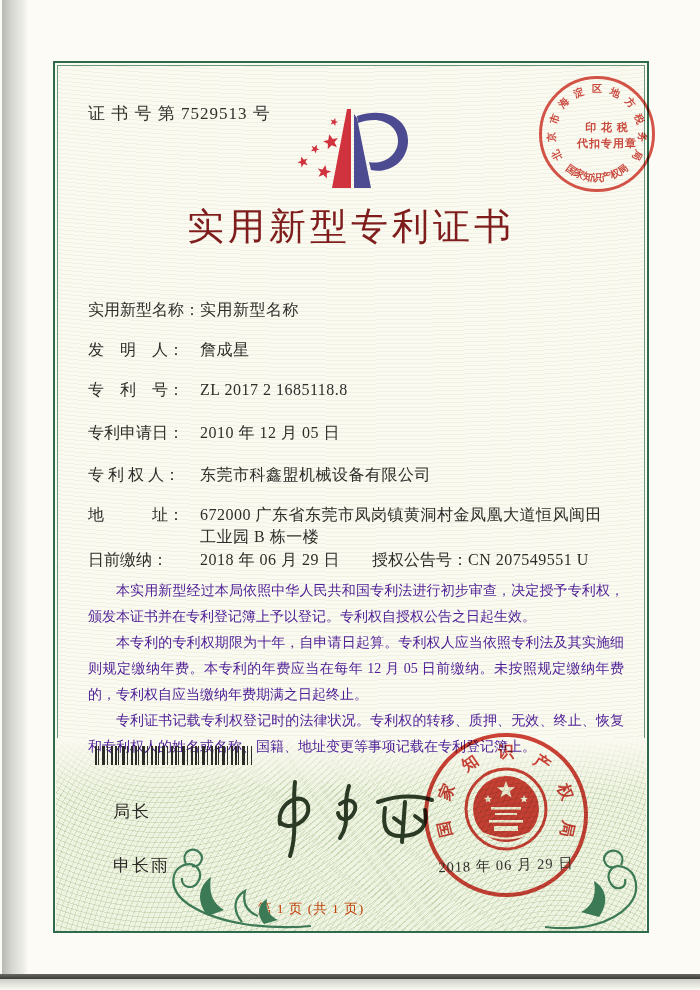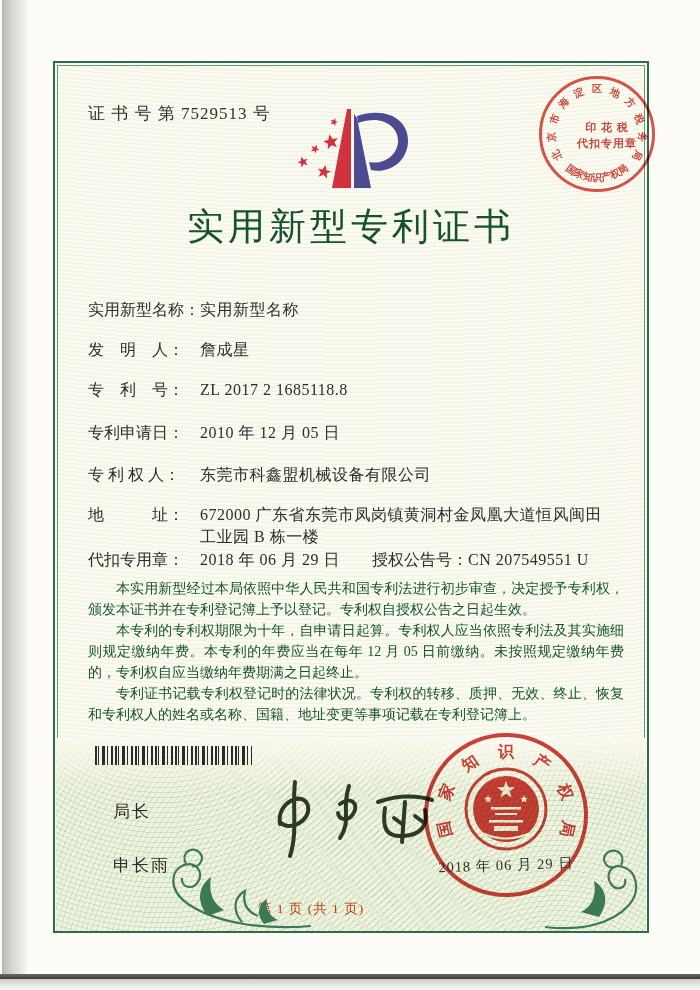--- a/index.html
+++ b/index.html
@@ -27,21 +27,21 @@
     background:
       linear-gradient(rgba(251,250,241,0.95), rgba(251,250,241,0) 55px),
       repeating-radial-gradient(circle at 18% -60%, rgba(116,156,84,0.22) 0 1px, transparent 1px 5px),
       repeating-radial-gradient(circle at 85% 170%, rgba(116,156,84,0.20) 0 1px, transparent 1px 5px),
       #eff3e1; }
 
   
   .cert-no { position:absolute; left:88px; top:102px; font-size:17px; color:#31302c; letter-spacing:1px; }
   .logo { position:absolute; left:287px; top:104px; width:132px; height:96px; }
   .title { position:absolute; left:53px; top:202px; width:596px; text-align:center;
-    font-size:37px; color:#14532d; letter-spacing:4px; font-weight:500; }
+    font-size:37px; color:#7f1d1d; letter-spacing:4px; font-weight:500; }
 
   
   .tax-stamp { position:absolute; left:539px; top:76px; width:116px; height:116px;
     mix-blend-mode:multiply; opacity:0.92; }
   .tax-ring { position:absolute; left:0; top:0; width:116px; height:116px;
     border:3px solid #d5463c; border-radius:50%; }
   .tax-stamp .arc-ch { color:#cb3a30; font-weight:bold; }
   .tax-center { position:absolute; left:0; width:136px; text-align:center; color:#cb3a30;
     font-weight:bold; font-size:11px; letter-spacing:1px; }
   .tax-center.l1 { top:44px; }
@@ -49,21 +49,21 @@
 
   
   .row { position:absolute; left:88px; width:536px; font-size:16px; color:#2e2d29; line-height:22px; }
   .row .lbl { display:inline-block; width:112px; }
   .row .val { letter-spacing:0.5px; }
   .row .addr2 { padding-left:112px; letter-spacing:0.5px; }
   .row .pair2 { position:absolute; left:284px; top:0;font-family:Liberation Serif, serif; }
 
   
   .body-text { position:absolute; left:88px; top:578px; width:536px;
-    font-size:14px; line-height:21px; color:#14532d; text-align:justify; }
+    font-size:14px; line-height:26px; color:#4c1d95; text-align:justify; }
   .body-text p { text-indent:2em; }
 
   
   .barcode { position:absolute; left:95px; top:746px; width:157px; height:19px;
     background:repeating-linear-gradient(90deg,
       #2b2b28 0 2px, transparent 2px 3px,
       #2b2b28 3px 4px, transparent 4px 7px,
       #2b2b28 7px 10px, transparent 10px 12px,
       #2b2b28 12px 13px, transparent 13px 16px,
       #2b2b28 16px 18px, transparent 18px 20px); }
@@ -171,21 +171,21 @@
     <span class="lbl">专利申请日：</span><span class="val">2010 年 12 月 05 日</span>
   </div>
   <div class="row" style="top:464px">
     <span class="lbl">专 利 权 人：</span><span class="val">东莞市科鑫盟机械设备有限公司</span>
   </div>
   <div class="row" style="top:504px">
     <div><span class="lbl">地　　　址：</span><span class="val">672000 广东省东莞市凤岗镇黄洞村金凤凰大道恒风闽田</span></div>
     <div class="addr2">工业园 B 栋一楼</div>
   </div>
   <div class="row" style="top:549px">
-    <span class="lbl">代扣专用章：</span><span class="val">2018 年 06 月 29 日</span>
+    <span class="lbl">日前缴纳：</span><span class="val">2018 年 06 月 29 日</span>
     <span class="pair2"><span>授权公告号：</span><span class="val">CN 207549551 U</span></span>
   </div>
 
   <div class="body-text">
     <p>本实用新型经过本局依照中华人民共和国专利法进行初步审查，决定授予专利权，颁发本证书并在专利登记簿上予以登记。专利权自授权公告之日起生效。</p>
     <p>本专利的专利权期限为十年，自申请日起算。专利权人应当依照专利法及其实施细则规定缴纳年费。本专利的年费应当在每年 12 月 05 日前缴纳。未按照规定缴纳年费的，专利权自应当缴纳年费期满之日起终止。</p>
     <p>专利证书记载专利权登记时的法律状况。专利权的转移、质押、无效、终止、恢复和专利权人的姓名或名称、国籍、地址变更等事项记载在专利登记簿上。</p>
   </div>
 
   <div class="barcode"></div>

